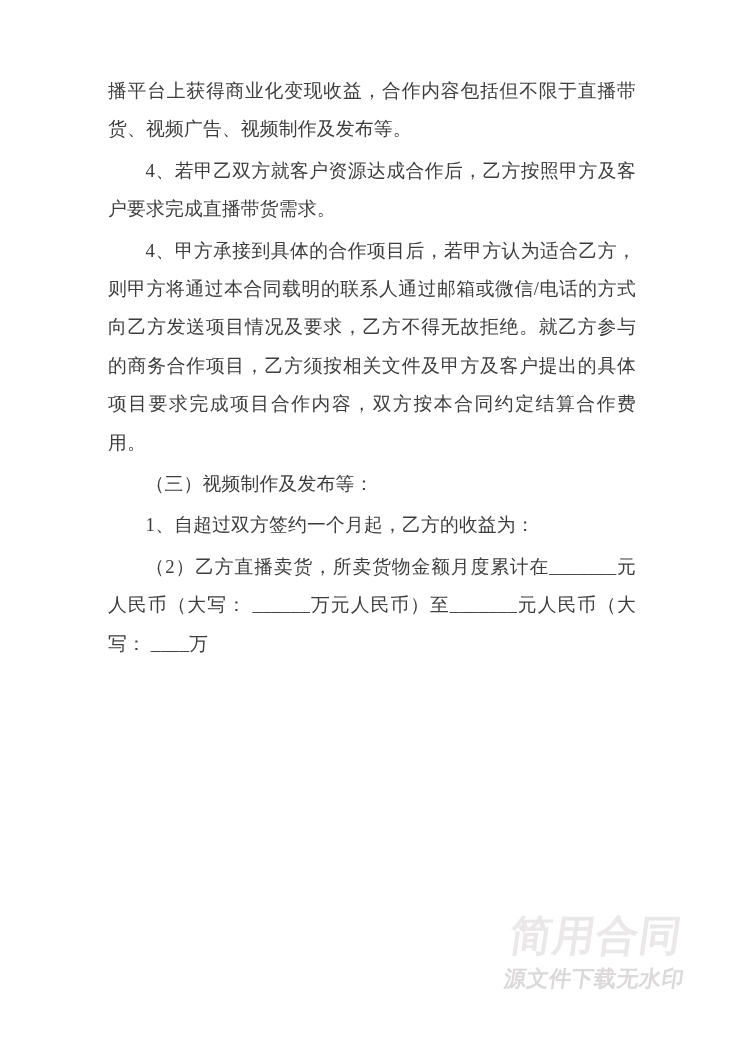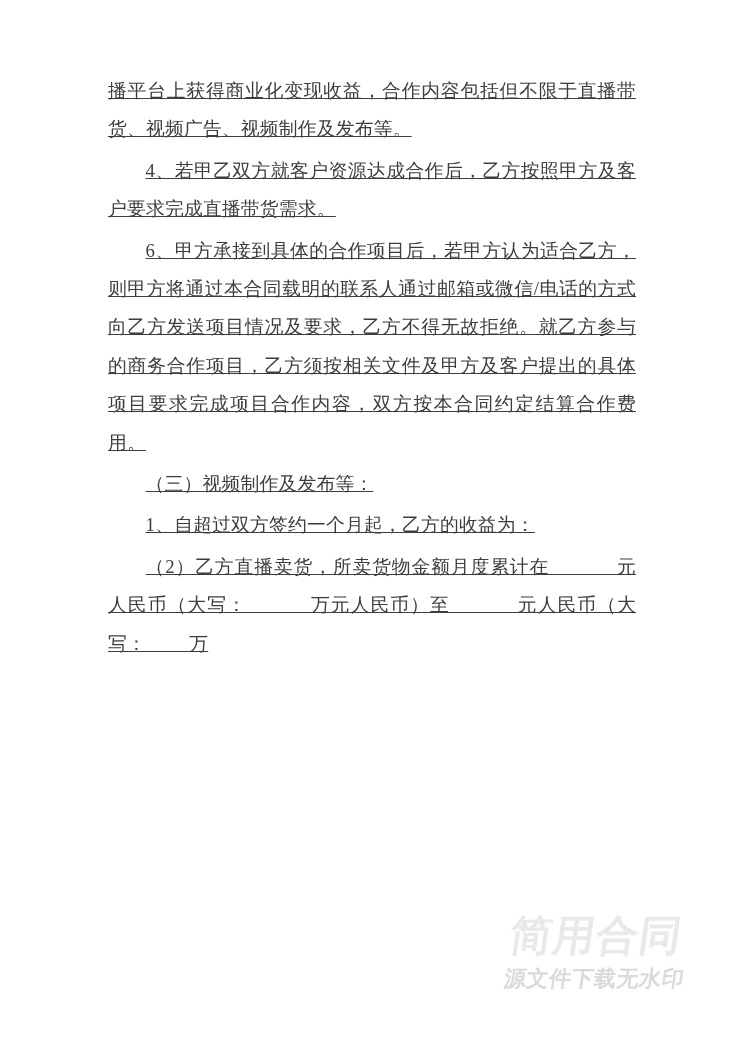--- a/index.html
+++ b/index.html
@@ -27,21 +27,20 @@
     font-family: "Liberation Serif", "DejaVu Serif", serif;
     font-size: 18.8px;
     line-height: 38.4px;
     color: #3d3d3d;
     text-align: justify;
     letter-spacing: 0.2px;
   }
   .para {
     margin: 0 0 3px 0;
     text-indent: 2em;
-    text-decoration: underline;
   }
   .para.no-indent {
     text-indent: 0;
   }
   .watermark {
     position: absolute;
     left: 508px;
     top: 912px;
     z-index: 1;
     font-family: "Liberation Sans", "DejaVu Sans", sans-serif;
@@ -71,19 +70,19 @@
 <div class="page">
 
   <div class="watermark">
     <div class="wm-title">简用合同</div>
     <div class="wm-subtitle">源文件下载无水印</div>
   </div>
 
   <div class="content">
     <p class="para no-indent">播平台上获得商业化变现收益，合作内容包括但不限于直播带货、视频广告、视频制作及发布等。</p>
     <p class="para">4、若甲乙双方就客户资源达成合作后，乙方按照甲方及客户要求完成直播带货需求。</p>
-    <p class="para">6、甲方承接到具体的合作项目后，若甲方认为适合乙方，则甲方将通过本合同载明的联系人通过邮箱或微信/电话的方式向乙方发送项目情况及要求，乙方不得无故拒绝。就乙方参与的商务合作项目，乙方须按相关文件及甲方及客户提出的具体项目要求完成项目合作内容，双方按本合同约定结算合作费用。</p>
+    <p class="para">4、甲方承接到具体的合作项目后，若甲方认为适合乙方，则甲方将通过本合同载明的联系人通过邮箱或微信/电话的方式向乙方发送项目情况及要求，乙方不得无故拒绝。就乙方参与的商务合作项目，乙方须按相关文件及甲方及客户提出的具体项目要求完成项目合作内容，双方按本合同约定结算合作费用。</p>
     <p class="para">（三）视频制作及发布等：</p>
     <p class="para">1、自超过双方签约一个月起，乙方的收益为：</p>
     <p class="para">（2）乙方直播卖货，所卖货物金额月度累计在_______元人民币（大写： ______万元人民币）至_______元人民币（大写： ____万</p>
   </div>
 
 </div>
 
 </body></html>

